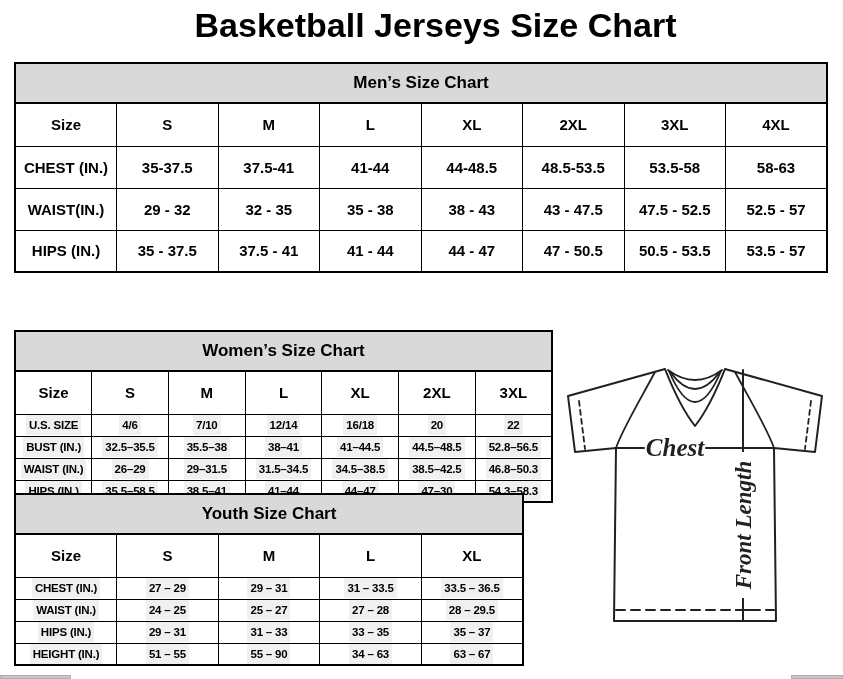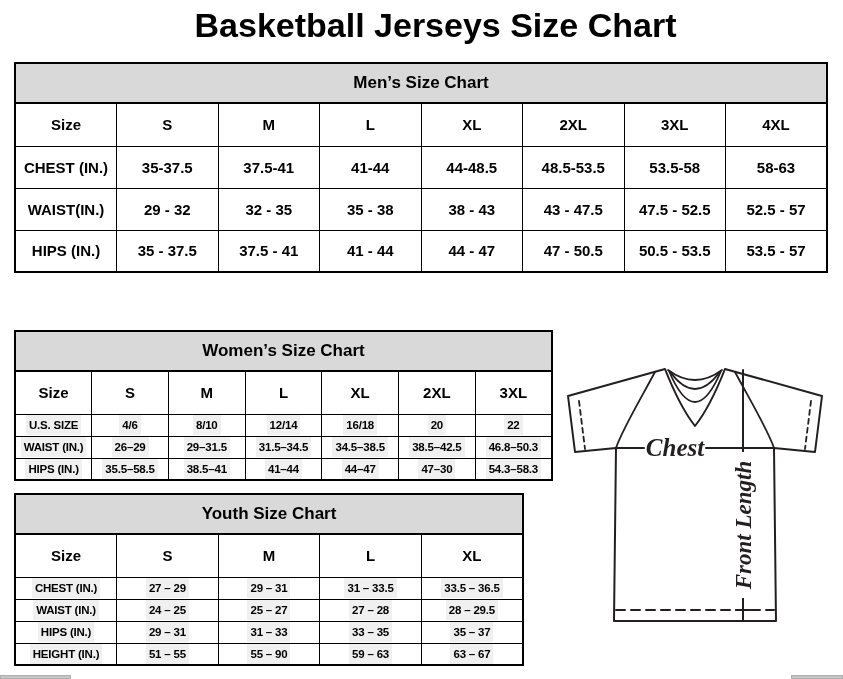--- a/index.html
+++ b/index.html
@@ -132,25 +132,34 @@
         <th class="colhead">S</th>
         <th class="colhead">M</th>
         <th class="colhead">L</th>
         <th class="colhead">XL</th>
         <th class="colhead">2XL</th>
         <th class="colhead">3XL</th>
       </tr>
       <tr>
         <td class="rowlabel labelcol"><span>U.S. SIZE</span></td>
         <td><span>4/6</span></td>
-        <td><span>8/10</span></td>
+        <td><span>7/10</span></td>
         <td><span>12/14</span></td>
         <td><span>16/18</span></td>
         <td><span>20</span></td>
         <td><span>22</span></td>
+      </tr>
+      <tr>
+        <td class="rowlabel labelcol"><span>BUST (IN.)</span></td>
+        <td><span>32.5–35.5</span></td>
+        <td><span>35.5–38</span></td>
+        <td><span>38–41</span></td>
+        <td><span>41–44.5</span></td>
+        <td><span>44.5–48.5</span></td>
+        <td><span>52.8–56.5</span></td>
       </tr>
       <tr>
         <td class="rowlabel labelcol"><span>WAIST (IN.)</span></td>
         <td><span>26–29</span></td>
         <td><span>29–31.5</span></td>
         <td><span>31.5–34.5</span></td>
         <td><span>34.5–38.5</span></td>
         <td><span>38.5–42.5</span></td>
         <td><span>46.8–50.3</span></td>
       </tr>
@@ -198,21 +207,21 @@
         <td class="rowlabel labelcol"><span>HIPS (IN.)</span></td>
         <td><span>29 – 31</span></td>
         <td><span>31 – 33</span></td>
         <td><span>33 – 35</span></td>
         <td><span>35 – 37</span></td>
       </tr>
       <tr>
         <td class="rowlabel labelcol"><span>HEIGHT (IN.)</span></td>
         <td><span>51 – 55</span></td>
         <td><span>55 – 90</span></td>
-        <td><span>59 – 63</span></td>
+        <td><span>34 – 63</span></td>
         <td><span>63 – 67</span></td>
       </tr>
     </tbody>
 </table>
 
 <div class="jersey-wrap">
   <svg width="282" height="268" viewBox="0 0 282 268" xmlns="http://www.w3.org/2000/svg">
     <g fill="none" stroke="#231f20" stroke-width="2" stroke-linejoin="round" stroke-linecap="round">
 
       <path d="M107,9 L10,36 L17,92 L58,88 L56,261 L218,261 L216,88 L257,92 L264,36 L167,9 Q152,47 137,66 Q122,47 107,9 Z" fill="#ffffff"></path>

